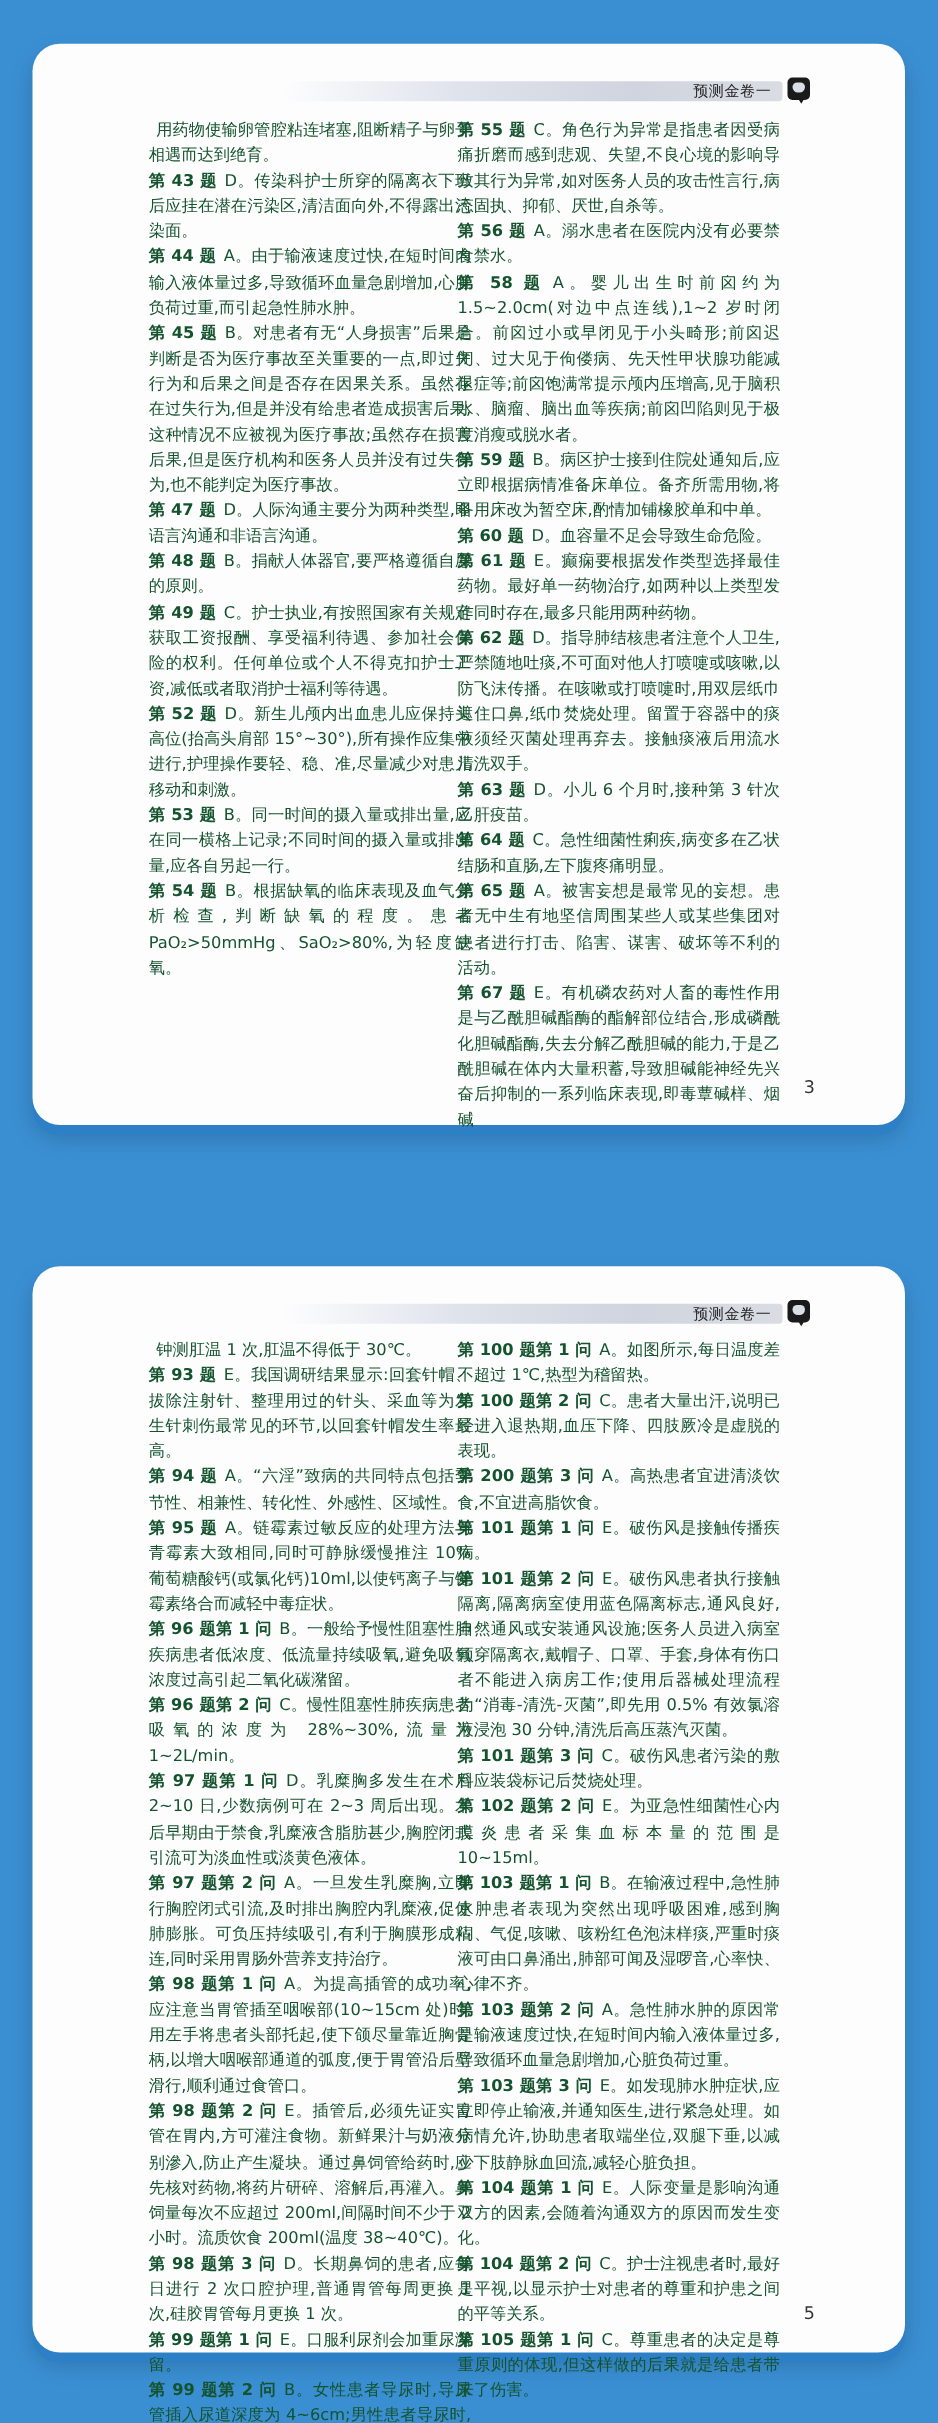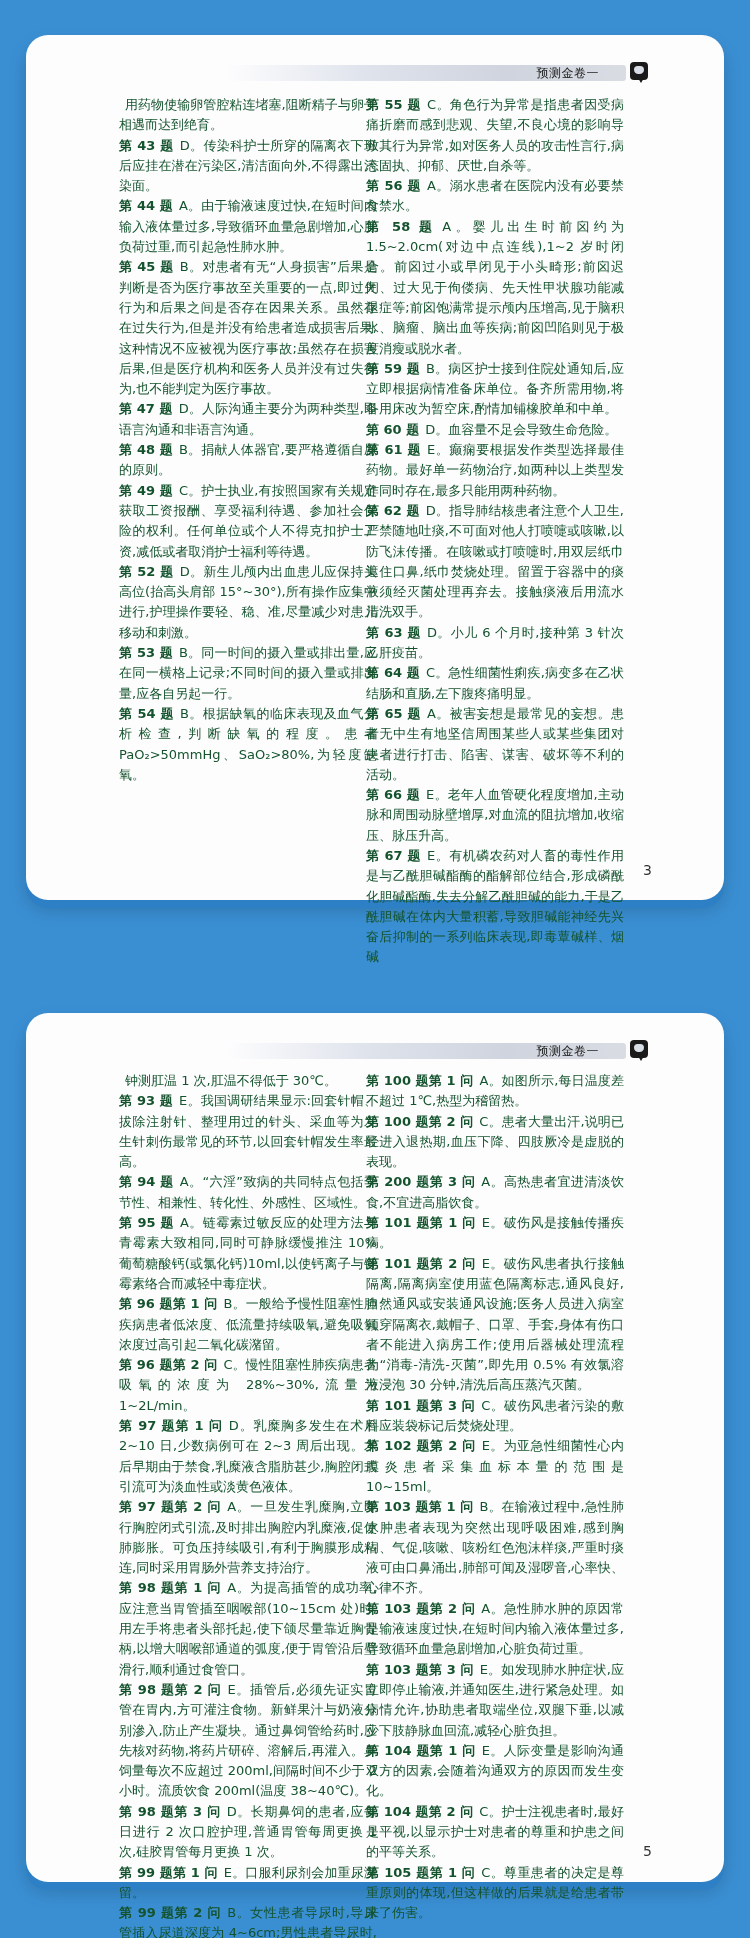--- a/index.html
+++ b/index.html
@@ -1,21 +1,21 @@
 <!DOCTYPE html>
 <html><head>
 <meta charset="utf-8">
 <style>
   html,body{margin:0;padding:0;}
   body{width:750px;height:1938px;background:#3a8fd3;position:relative;overflow:hidden;font-family:"DejaVu Sans",sans-serif;}
   .page{position:absolute;left:26px;width:698px;background:#fdfdfe;border-radius:22px;box-shadow:0 8px 0 #2d7fc6, 0 10px 18px rgba(0,0,0,0.18);}
   .page1{top:35px;height:865px;}
   .page2{top:1013px;height:869px;}
   .hdr{position:absolute;left:200px;top:30px;width:400px;height:16px;background:linear-gradient(90deg,rgba(210,215,225,0) 0%,#dfe3ec 35%,#cfd4de 70%,#d9dce3 100%);border-radius:3px;}
-  .hdr-title{position:absolute;right:27px;top:0;font-size:12px;line-height:16px;color:#222;letter-spacing:0.5px;font-family:Liberation Serif, serif;}
+  .hdr-title{position:absolute;right:9px;top:0;font-size:12px;line-height:16px;color:#222;letter-spacing:0.5px;font-family:Liberation Serif, serif;}
   .hdr-icon{position:absolute;left:604px;top:27px;width:18px;height:18px;background:#1a1a1a;border-radius:4px;}
   .hdr-icon:before{content:"";position:absolute;left:4px;top:4px;width:10px;height:8px;background:#d8dde6;border-radius:5px 5px 6px 6px;}
   .hdr-icon:after{content:"";position:absolute;left:8px;top:16px;width:0;height:0;border-left:3px solid transparent;border-right:3px solid transparent;border-top:5px solid #1a1a1a;}
   .col{position:absolute;width:258px;font-size:13px;line-height:20.3px;color:#14532d;text-align:justify;}
   .col1{left:93px;}
   .col2{left:340px;}
   .page1 .col{top:60px;}
   .page2 .col{top:58px;}
   .para{margin:0;}
   .q{font-weight:bold;margin-right:6px;}
@@ -49,21 +49,20 @@
     <p class="para"><span class="q">第 55 题</span><span>C。角色行为异常是指患者因受病痛折磨而感到悲观、失望,不良心境的影响导致其行为异常,如对医务人员的攻击性言行,病态固执、抑郁、厌世,自杀等。</span></p>
     <p class="para"><span class="q">第 56 题</span><span>A。溺水患者在医院内没有必要禁食禁水。</span></p>
     <p class="para"><span class="q">第 58 题</span><span>A。婴儿出生时前囟约为 1.5~2.0cm(对边中点连线),1~2 岁时闭合。前囟过小或早闭见于小头畸形;前囟迟闭、过大见于佝偻病、先天性甲状腺功能减退症等;前囟饱满常提示颅内压增高,见于脑积水、脑瘤、脑出血等疾病;前囟凹陷则见于极度消瘦或脱水者。</span></p>
     <p class="para"><span class="q">第 59 题</span><span>B。病区护士接到住院处通知后,应立即根据病情准备床单位。备齐所需用物,将备用床改为暂空床,酌情加铺橡胶单和中单。</span></p>
     <p class="para"><span class="q">第 60 题</span><span>D。血容量不足会导致生命危险。</span></p>
     <p class="para"><span class="q">第 61 题</span><span>E。癫痫要根据发作类型选择最佳药物。最好单一药物治疗,如两种以上类型发作同时存在,最多只能用两种药物。</span></p>
     <p class="para"><span class="q">第 62 题</span><span>D。指导肺结核患者注意个人卫生,严禁随地吐痰,不可面对他人打喷嚏或咳嗽,以防飞沫传播。在咳嗽或打喷嚏时,用双层纸巾遮住口鼻,纸巾焚烧处理。留置于容器中的痰液须经灭菌处理再弃去。接触痰液后用流水清洗双手。</span></p>
     <p class="para"><span class="q">第 63 题</span><span>D。小儿 6 个月时,接种第 3 针次乙肝疫苗。</span></p>
     <p class="para"><span class="q">第 64 题</span><span>C。急性细菌性痢疾,病变多在乙状结肠和直肠,左下腹疼痛明显。</span></p>
     <p class="para"><span class="q">第 65 题</span><span>A。被害妄想是最常见的妄想。患者无中生有地坚信周围某些人或某些集团对患者进行打击、陷害、谋害、破坏等不利的活动。</span></p>
-    <p class="para"><span class="q">第 66 题</span><span>E。老年人血管硬化程度增加,主动脉和周围动脉壁增厚,对血流的阻抗增加,收缩压、脉压升高。</span></p>
     <p class="para"><span class="q">第 67 题</span><span>E。有机磷农药对人畜的毒性作用是与乙酰胆碱酯酶的酯解部位结合,形成磷酰化胆碱酯酶,失去分解乙酰胆碱的能力,于是乙酰胆碱在体内大量积蓄,导致胆碱能神经先兴奋后抑制的一系列临床表现,即毒蕈碱样、烟碱</span></p>
   </div>
 
   <div class="pnum">3</div>
 </div>
 
 <div class="page page2">
   <div class="hdr">
     <span class="hdr-title">预测金卷一</span>
   </div>

